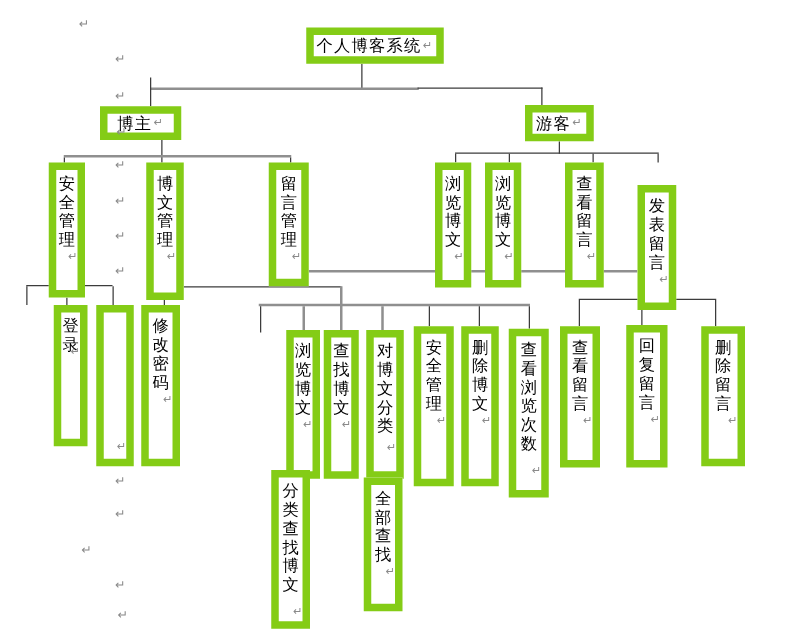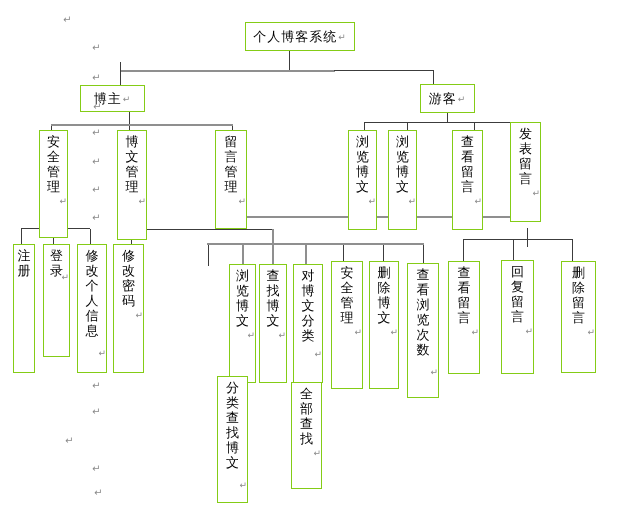--- a/index.html
+++ b/index.html
@@ -1,20 +1,20 @@
 <!DOCTYPE html>
 <html><head>
 <meta charset="utf-8">
 <style>
   html,body{margin:0;padding:0;background:#fff;}
   .canvas{position:relative;width:628px;height:506px;background:#fff;overflow:hidden;
           font-family:"Liberation Serif","DejaVu Serif",serif;color:#000;}
   .ln{position:absolute;background:#3c3c3c;}
   .lng{position:absolute;background:#8f8f8f;}
-  .box{position:absolute;border:1px solid #84cc16;background:#fff;box-sizing:border-box;}
+  .box{position:absolute;border:6px solid #84cc16;background:#fff;box-sizing:border-box;}
   .box.h{display:flex;align-items:center;justify-content:center;font-size:13px;letter-spacing:1px;}
   .box.v .lbl{display:block;width:15px;margin:3px auto 0;font-size:13px;line-height:15px;
               text-align:center;word-break:break-all;}
   .mk{position:absolute;right:0px;font-size:9px;color:#8a8a8a;font-family:"DejaVu Sans",sans-serif;}
   .mkin{font-size:9px;color:#8a8a8a;margin-left:1px;font-family:"DejaVu Sans",sans-serif;}
   .stray{position:absolute;font-size:10px;color:#8a8a8a;font-family:"DejaVu Sans",sans-serif;}
 </style>
 </head>
 <body>
 
@@ -89,34 +89,30 @@
     <span class="mk" style="top:65px">↵</span>
   </div>
   <div class="box v" style="left:388px;top:130px;width:29px;height:100px">
     <span class="lbl">浏览博文</span>
     <span class="mk" style="top:65px">↵</span>
   </div>
   <div class="box v" style="left:452px;top:130px;width:31px;height:100px">
     <span class="lbl">查看留言</span>
     <span class="mk" style="top:65px">↵</span>
   </div>
-  <div class="box v" style="left:510px;top:122px;width:31px;height:100px">
+  <div class="box v" style="left:510px;top:148px;width:31px;height:100px">
     <span class="lbl">发表留言</span>
     <span class="mk" style="top:65px">↵</span>
   </div>
 
-  <div class="box v" style="left:13px;top:244px;width:22px;height:129px">
-    <span class="lbl">注册</span>
-  </div>
   <div class="box v" style="left:43px;top:244px;width:27px;height:113px">
     <span class="lbl">登录</span>
     <span class="mk" style="top:27px">↵</span>
   </div>
   <div class="box v" style="left:77px;top:244px;width:30px;height:129px">
-    <span class="lbl">修改个人信息</span>
     <span class="mk" style="top:103px">↵</span>
   </div>
   <div class="box v" style="left:113px;top:244px;width:31px;height:129px">
     <span class="lbl">修改密码</span>
     <span class="mk" style="top:65px">↵</span>
   </div>
 
   <div class="box v" style="left:229px;top:264px;width:27px;height:119px">
     <span class="lbl">浏览博文</span>
     <span class="mk" style="top:65px">↵</span>

